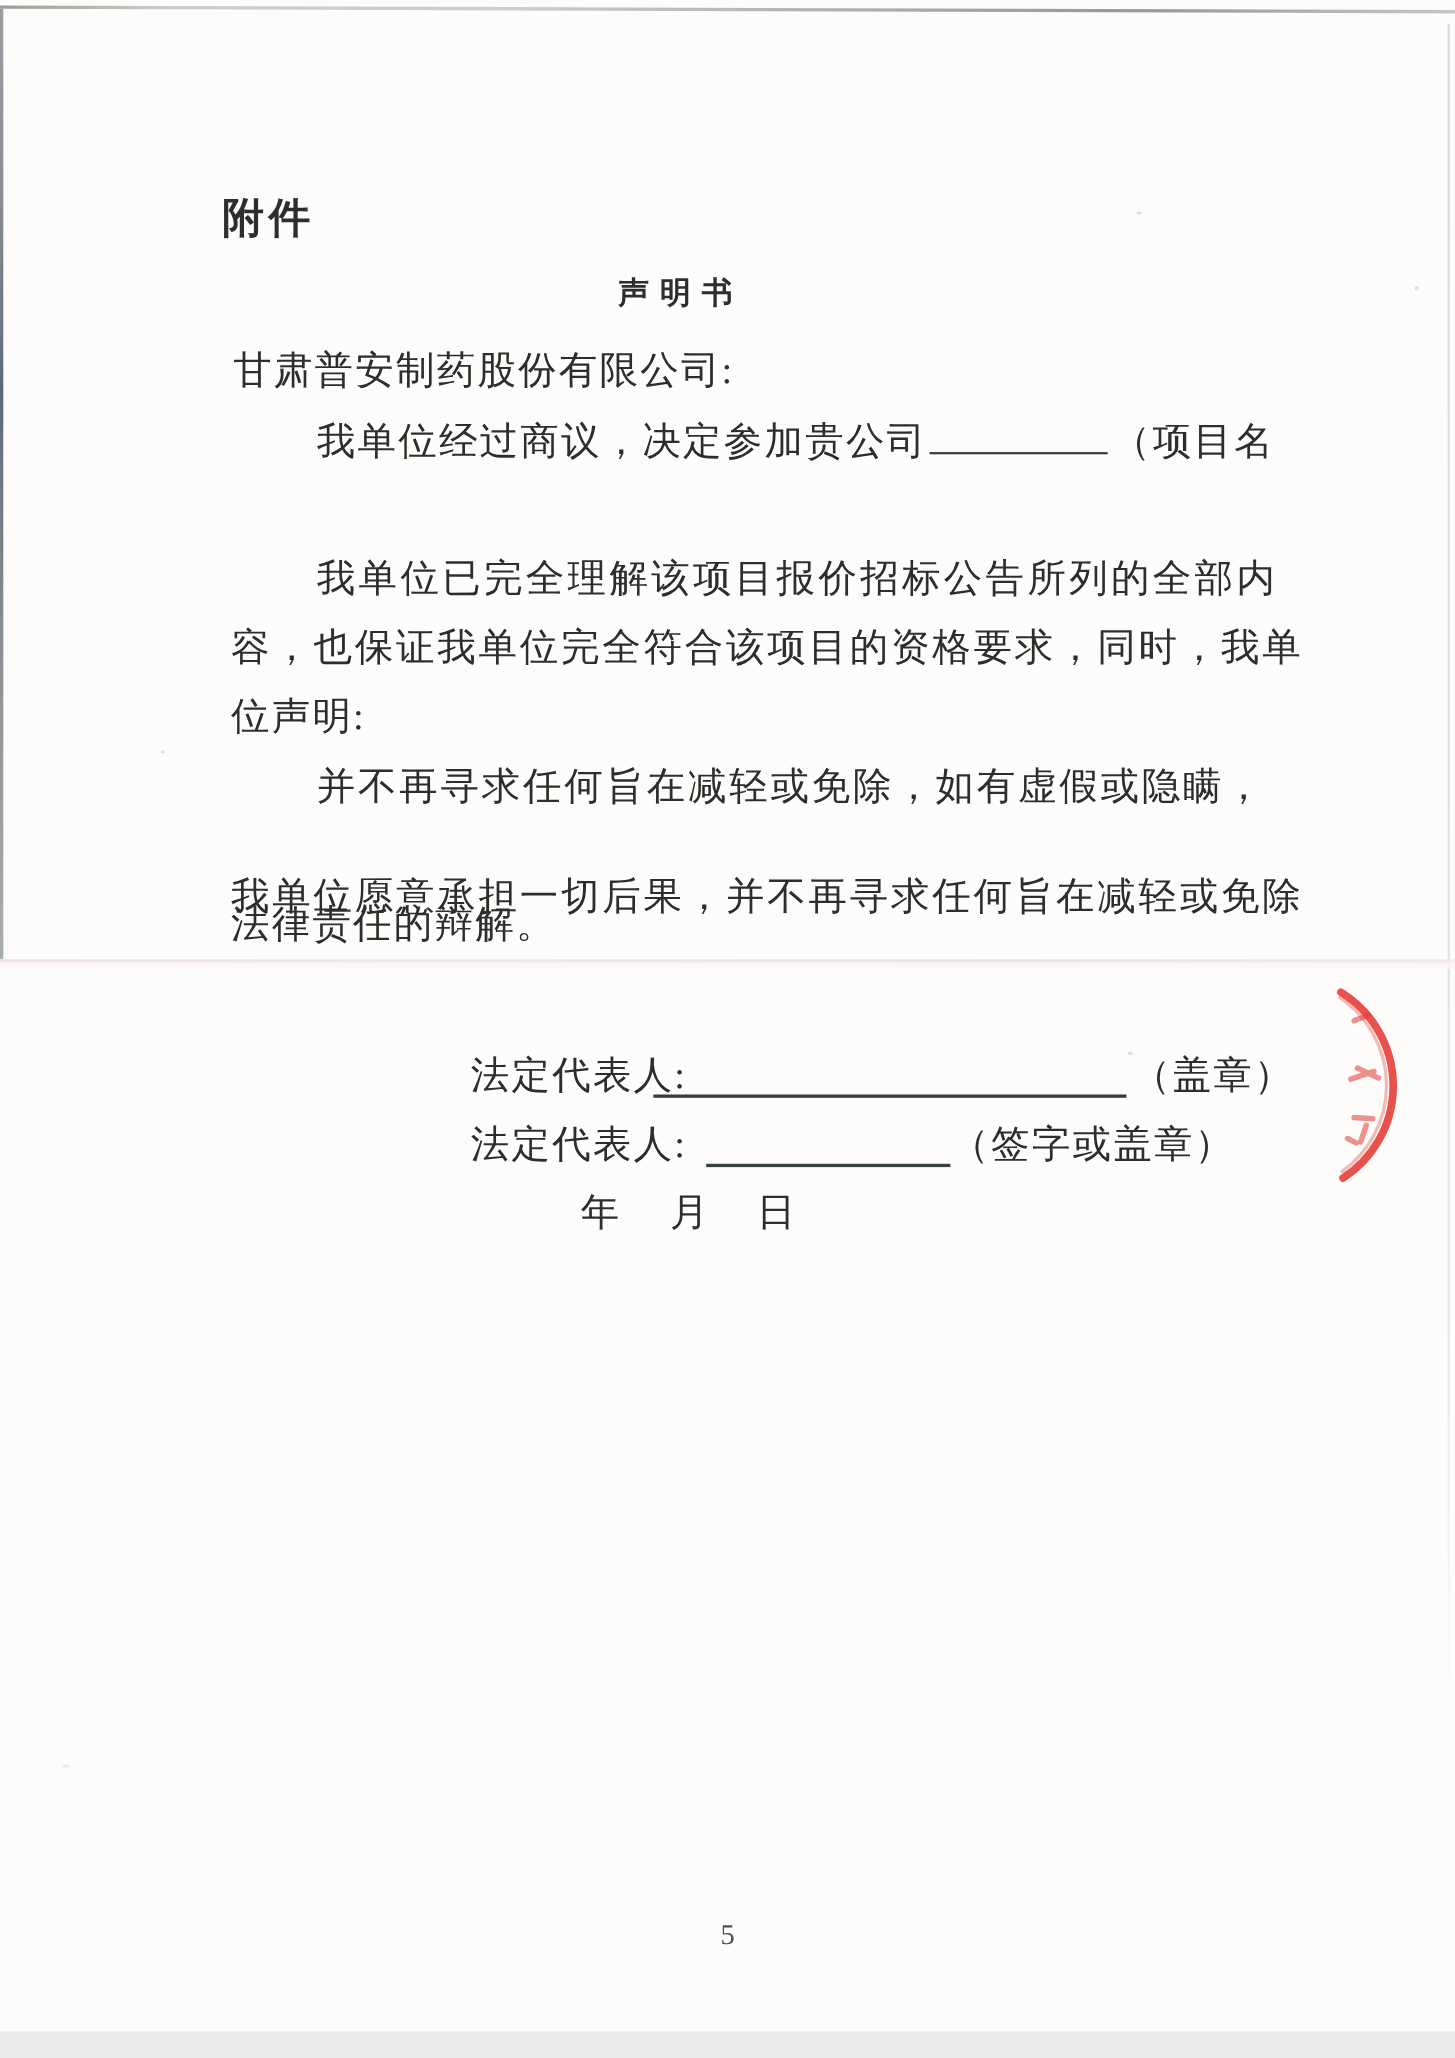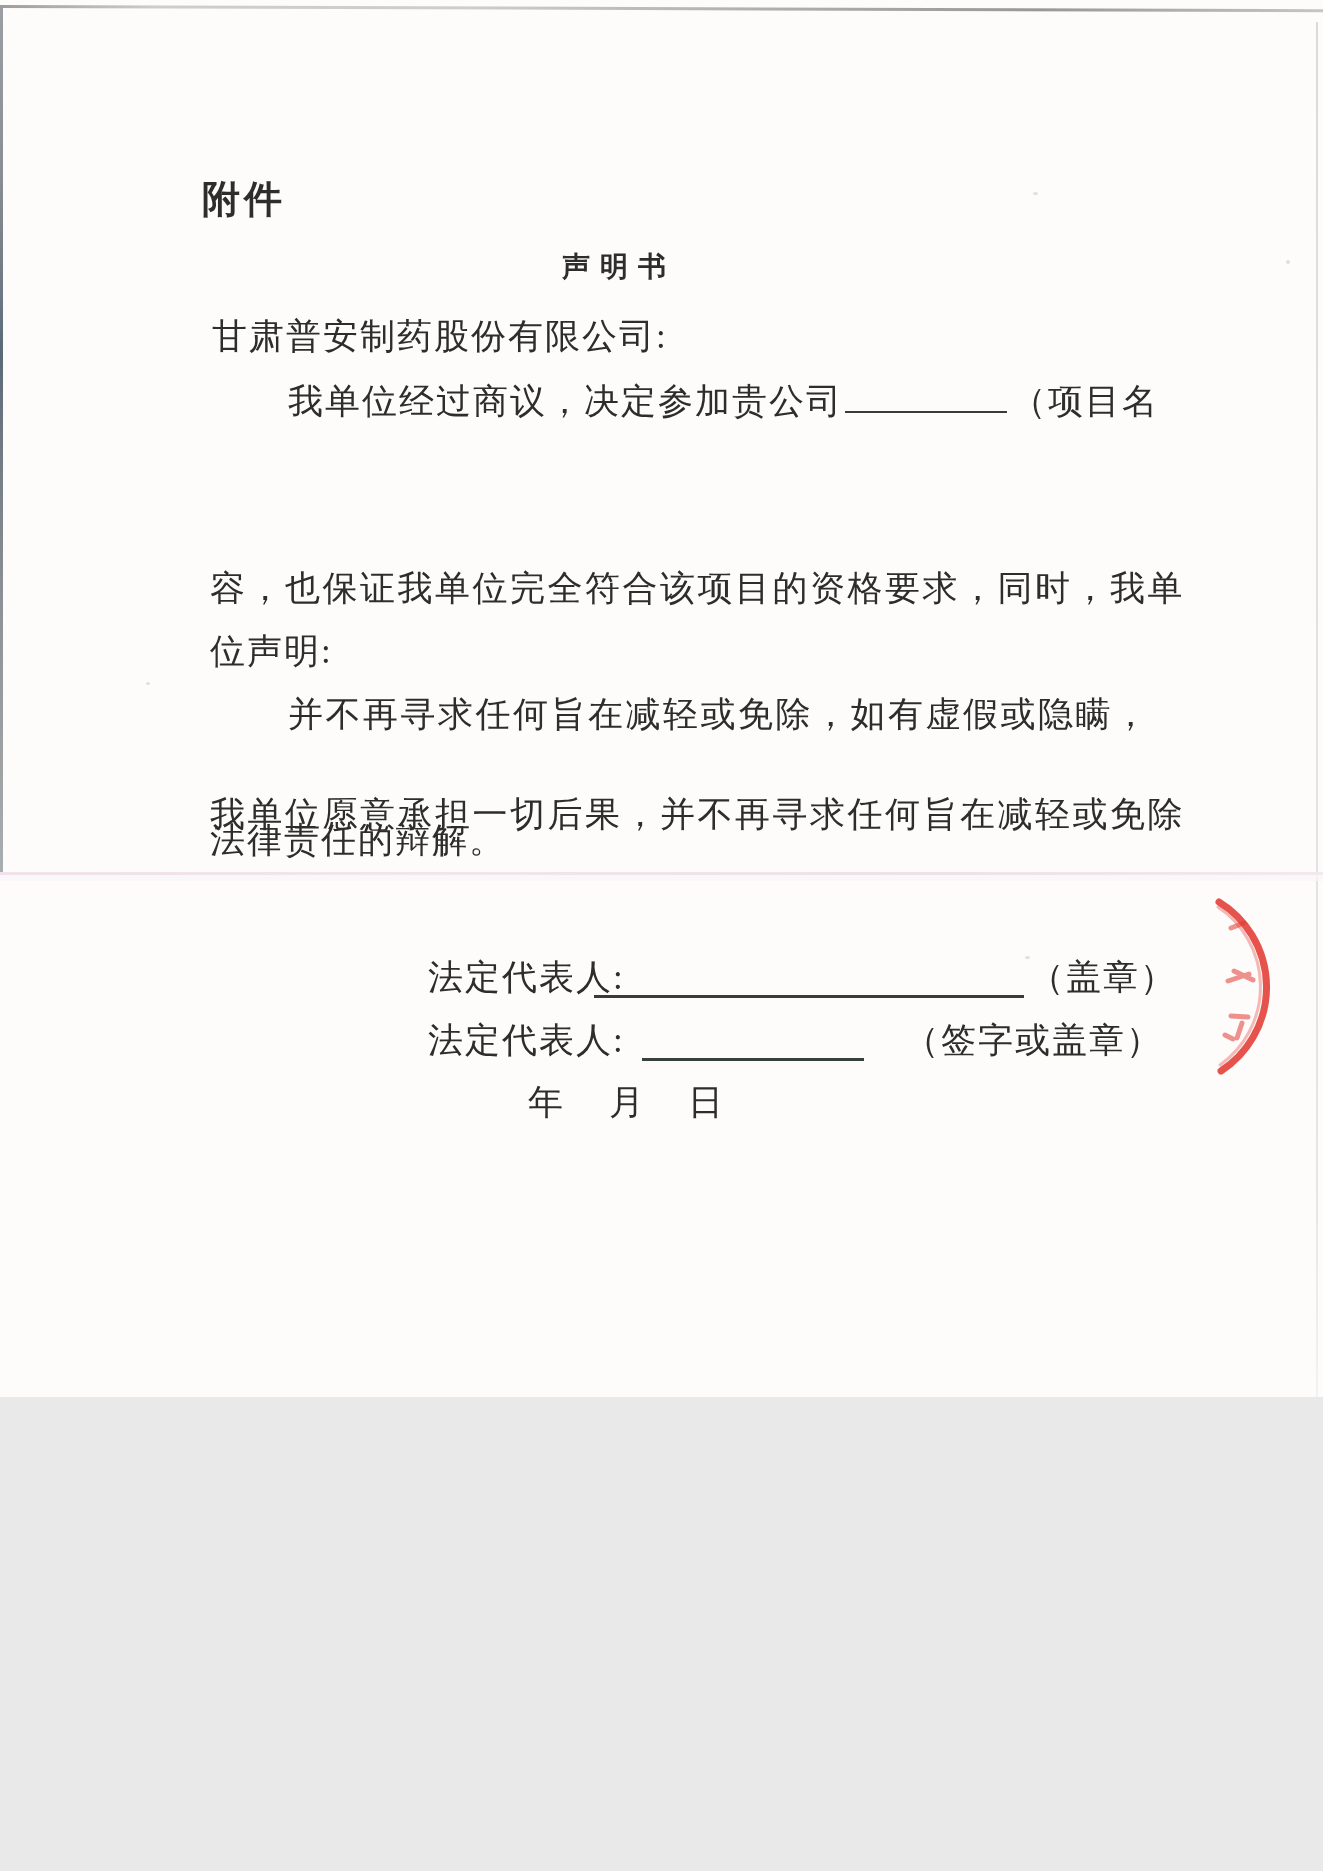--- a/index.html
+++ b/index.html
@@ -1,18 +1,18 @@
 <!DOCTYPE html>
 <html><head>
 <meta charset="utf-8">
 <style>
   html,body{margin:0;padding:0;background:#e9e9e9;}
   .page{
     position:relative;
-    width:1323px;height:1397px;
+    width:1323px;height:1847px;
     margin:0 auto;
     background:#fdfcfb;
     overflow:hidden;
     font-family:"Liberation Serif","DejaVu Serif",serif;
     color:#2e2d2b;
   }
   
   .scan-top-line{
     position:absolute;left:-4px;top:5px;width:1340px;height:3px;
     background:linear-gradient(90deg,
@@ -62,21 +62,21 @@
   .ln7{left:210px;top:792px;letter-spacing:2.5px;text-align:right;}
   .ln8{left:210px;top:818px;}
   .blank{display:inline-block;border-bottom:2.5px solid #3a3a3a;vertical-align:baseline;}
   .blank-project{width:162px;height:34px;margin:0 4px 0 2px;}
 
   .sig-label-1{left:428px;top:955px;}
   .sig-blank-1{position:absolute;left:594px;top:995px;width:430px;border-bottom:3px solid #3a3a3a;}
   .sig-suffix-1{left:1029px;top:955px;}
   .sig-label-2{left:428px;top:1018px;}
   .sig-blank-2{position:absolute;left:642px;top:1058px;width:222px;border-bottom:3px solid #37413d;}
-  .sig-suffix-2{left:904px;top:1018px;text-align:right;}
+  .sig-suffix-2{left:864px;top:1018px;text-align:right;}
   .date-line{left:528px;top:1080px;}
   .date-line span{display:inline-block;}
   .date-month{margin-left:44px;}
   .date-day{margin-left:42px;}
 
   .page-number{position:absolute;left:0;top:1744px;width:100%;text-align:center;
     font-size:26px;color:#4e4e4e;letter-spacing:0;}
 
   
   .seal{position:absolute;left:1100px;top:875px;width:223px;height:230px;pointer-events:none;}
@@ -97,20 +97,21 @@
   <div class="speck s4"></div>
   <div class="speck s5"></div>
 
   <div class="t attachment">附件</div>
   <div class="t title">声明书</div>
 
   <div class="t ln0">甘肃普安制药股份有限公司:</div>
 
   <div class="t ln1"><span>我单位经过商议，决定参加贵公司</span><span class="blank blank-project"></span><span>（项目名</span></div>
 
+  <div class="t ln3">我单位已完全理解该项目报价招标公告所列的全部内</div>
   <div class="t ln4">容，也保证我单位完全符合该项目的资格要求，同时，我单</div>
   <div class="t ln5">位声明:</div>
   <div class="t ln6">并不再寻求任何旨在减轻或免除，如有虚假或隐瞒，</div>
   <div class="t ln7">我单位愿意承担一切后果，并不再寻求任何旨在减轻或免除</div>
   <div class="t ln8">法律责任的辩解。</div>
 
   <div class="t sig-label-1">法定代表人:</div>
   <div class="sig-blank-1"></div>
   <div class="t sig-suffix-1">（盖章）</div>
 

